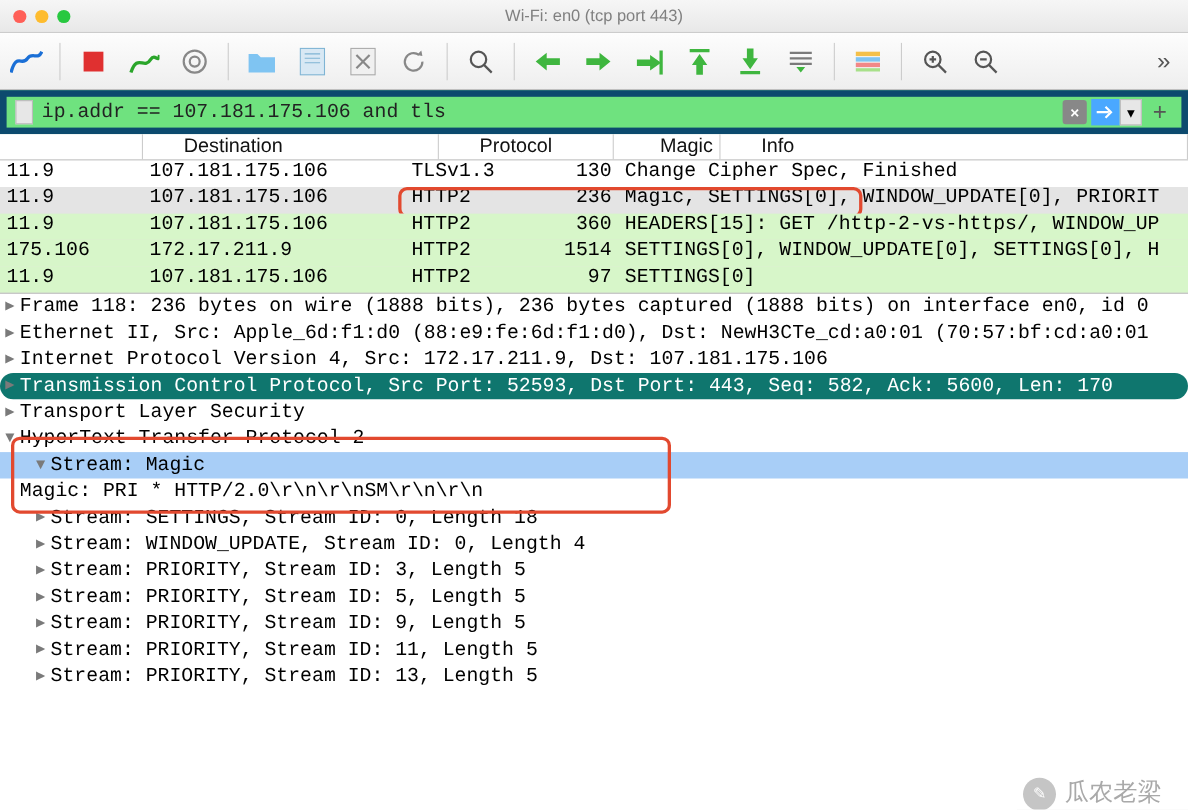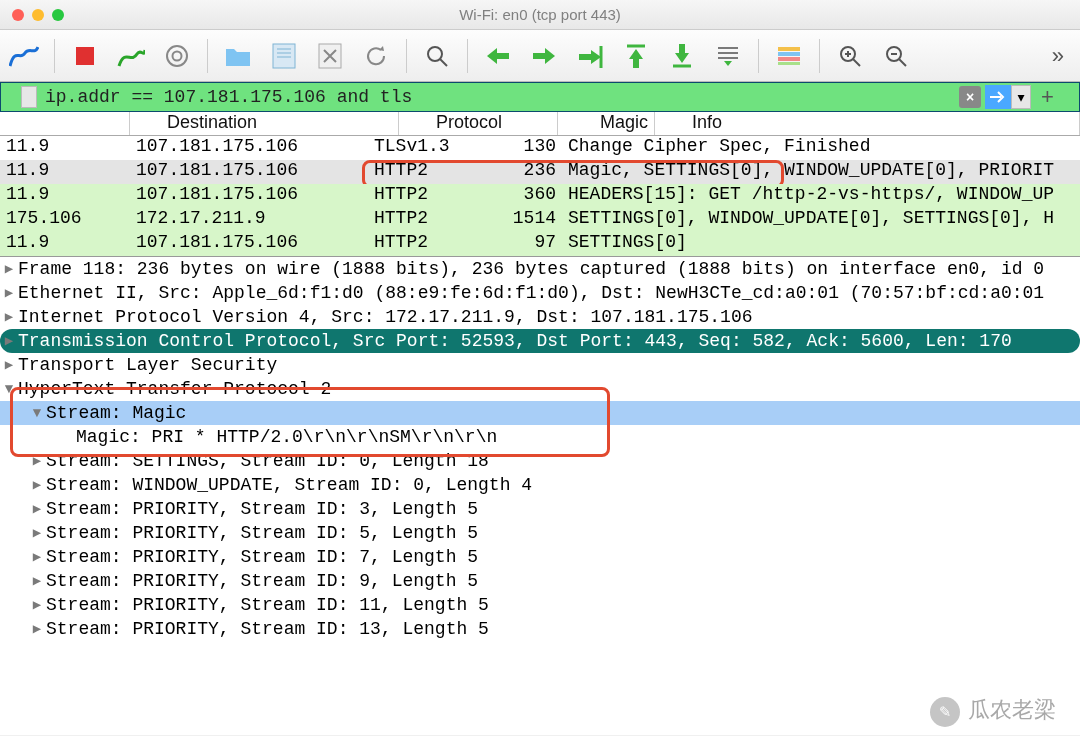--- a/index.html
+++ b/index.html
@@ -40,25 +40,25 @@
   }
   .tbtn {
     width: 36px; height:36px; display:flex; align-items:center; justify-content:center;
     border-radius:4px;
   }
   .tsep { width:1px; height:34px; background:#ccc; margin:0 2px; }
   .tspacer { flex:1; }
   .chev-more { font-size:22px; color:#555; padding:0 10px; }
 
   .filterbar {
-    height: 30px;
+    height: 40px;
     background: #6fe27f;
-    border:1px solid #0c4a6e;
+    border:6px solid #0c4a6e;
     display:flex; align-items:center;
-    padding: 0 20px;
+    padding: 0 8px;
     gap:4px;
   }
   .filter-input {
     flex:1;
     font-family: Menlo, Monaco, "Courier New", monospace;
     font-size: 18px;
     background: transparent;
     border:none;
     outline:none;
     color:#222;
@@ -117,21 +117,21 @@
   .drow { display:flex; align-items:center; white-space:nowrap; }
   .tri {
     width:18px; text-align:center; color:#7a7a7a; font-size:14px;
     display:inline-block;
   }
   .tri-open::before { content:"▼"; }
   .tri-closed::before { content:"▶"; }
   .drow-sel  { background:#0f766e; color:#fff;border-radius:12px; }
   .drow-sel2 { background:#a8cef7; }
   .indent1 { padding-left: 28px; }
-  .indent2 { padding-left: 58px; }
+  .indent2 { }
   .hb2-wrap { position:relative; }
   .hb2 {
     position:absolute;
     border:3px solid #e2492f;
     border-radius:8px;
     pointer-events:none;
     left:10px; top:-14px; width:600px; height:70px;
     z-index:5;
   }
 
@@ -398,24 +398,20 @@
       <div class="drow indent1">
         <span class="tri tri-closed"></span>
         <span>Stream: PRIORITY, Stream ID: 3, Length 5</span>
       </div>
       <div class="drow indent1">
         <span class="tri tri-closed"></span>
         <span>Stream: PRIORITY, Stream ID: 5, Length 5</span>
       </div>
       <div class="drow indent1">
         <span class="tri tri-closed"></span>
-        <span>Stream: PRIORITY, Stream ID: 7, Length 5</span>
-      </div>
-      <div class="drow indent1">
-        <span class="tri tri-closed"></span>
         <span>Stream: PRIORITY, Stream ID: 9, Length 5</span>
       </div>
       <div class="drow indent1">
         <span class="tri tri-closed"></span>
         <span>Stream: PRIORITY, Stream ID: 11, Length 5</span>
       </div>
       <div class="drow indent1">
         <span class="tri tri-closed"></span>
         <span>Stream: PRIORITY, Stream ID: 13, Length 5</span>
       </div>

